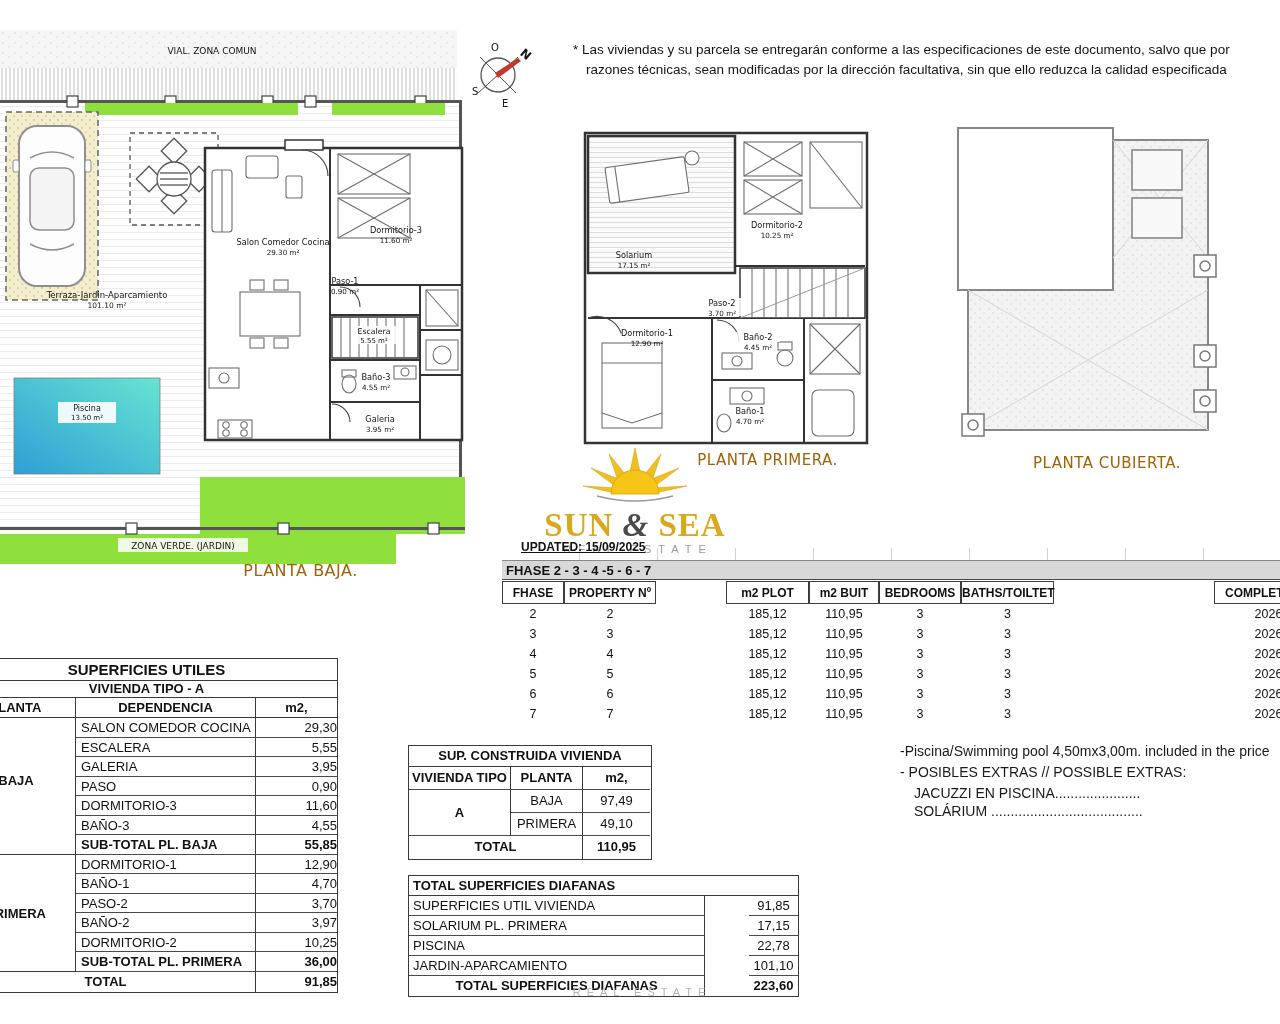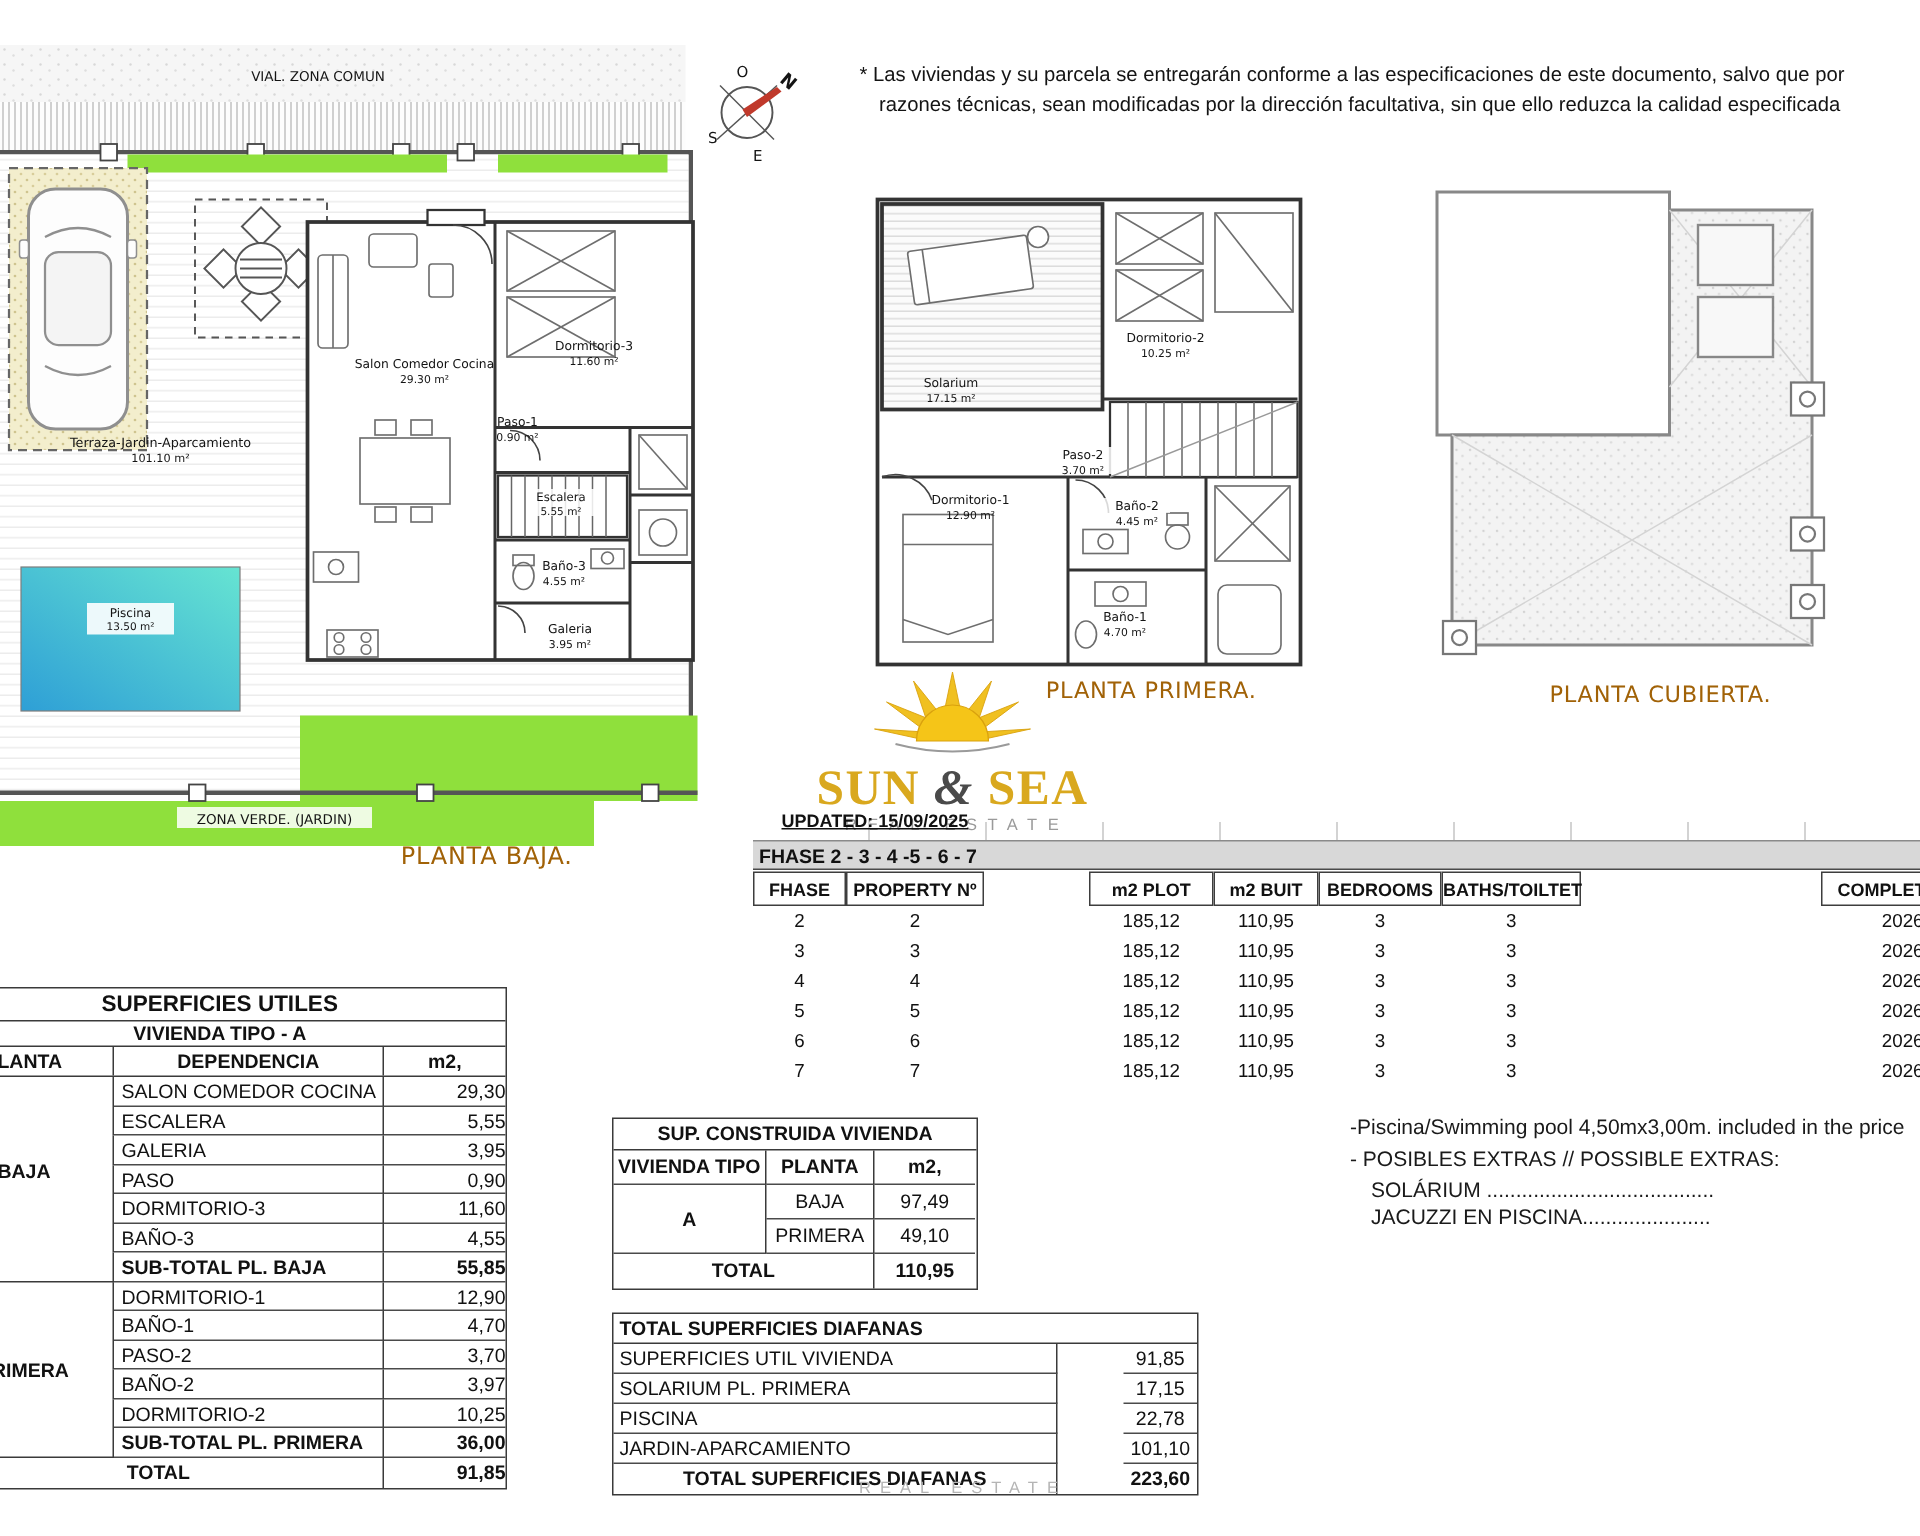--- a/index.html
+++ b/index.html
@@ -359,21 +359,21 @@
         <circle cx="263" cy="148" r="5"></circle>
     <rect x="252" y="227" width="22" height="22"></rect>
         <circle cx="263" cy="238" r="5"></circle>
     <rect x="252" y="272" width="22" height="22"></rect>
         <circle cx="263" cy="283" r="5"></circle>
     <rect x="20" y="296" width="22" height="22"></rect>
         <circle cx="31" cy="307" r="5"></circle>
   </g>
 </svg>
 
-<div class="abs plan-title" style="left:252px;top:561px;width:145px;font-size:16px">PLANTA BAJA.</div>
+<div class="abs plan-title" style="left:228px;top:561px;width:145px;font-size:16px">PLANTA BAJA.</div>
 <div class="abs plan-title" style="left:695px;top:451px;width:145px">PLANTA PRIMERA.</div>
 <div class="abs plan-title" style="left:1032px;top:454px;width:150px">PLANTA CUBIERTA.</div>
 
 <div class="abs disclaimer">
   <div>* Las viviendas y su parcela se entregarán conforme a las especificaciones de este documento, salvo que por</div>
   <div class="l2">razones técnicas, sean modificadas por la dirección facultativa, sin que ello reduzca la calidad especificada</div>
 </div>
 
 <div class="abs logo">
   <svg width="120" height="60" viewBox="0 0 120 60">
@@ -606,19 +606,19 @@
       </div>
   <div class="df-row total">
     <div class="a">TOTAL SUPERFICIES DIAFANAS</div>
     <div class="v">223,60</div>
   </div>
 </div>
 
 <div class="abs extras">
   <div>-Piscina/Swimming pool 4,50mx3,00m. included in the price</div>
   <div>- POSIBLES EXTRAS // POSSIBLE EXTRAS:</div>
+  <div class="ind">JACUZZI EN PISCINA......................</div>
   <div class="ind">SOLÁRIUM .......................................</div>
-  <div class="ind">JACUZZI EN PISCINA......................</div>
 </div>
 
 <div class="abs watermark-bottom">REAL ESTATE</div>
 
 </div>
 
 </body></html>

